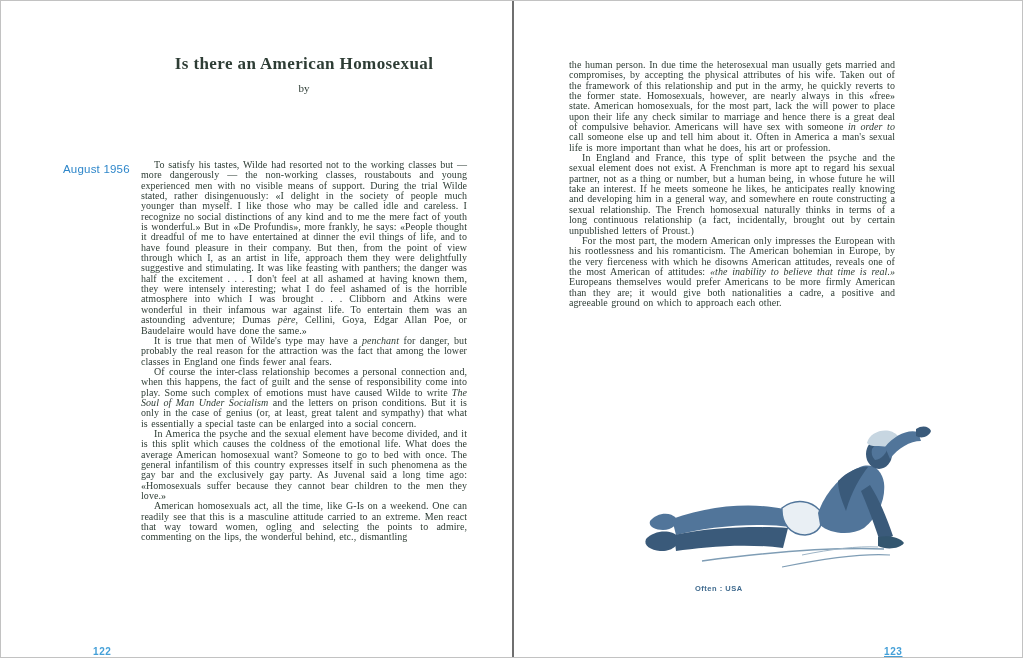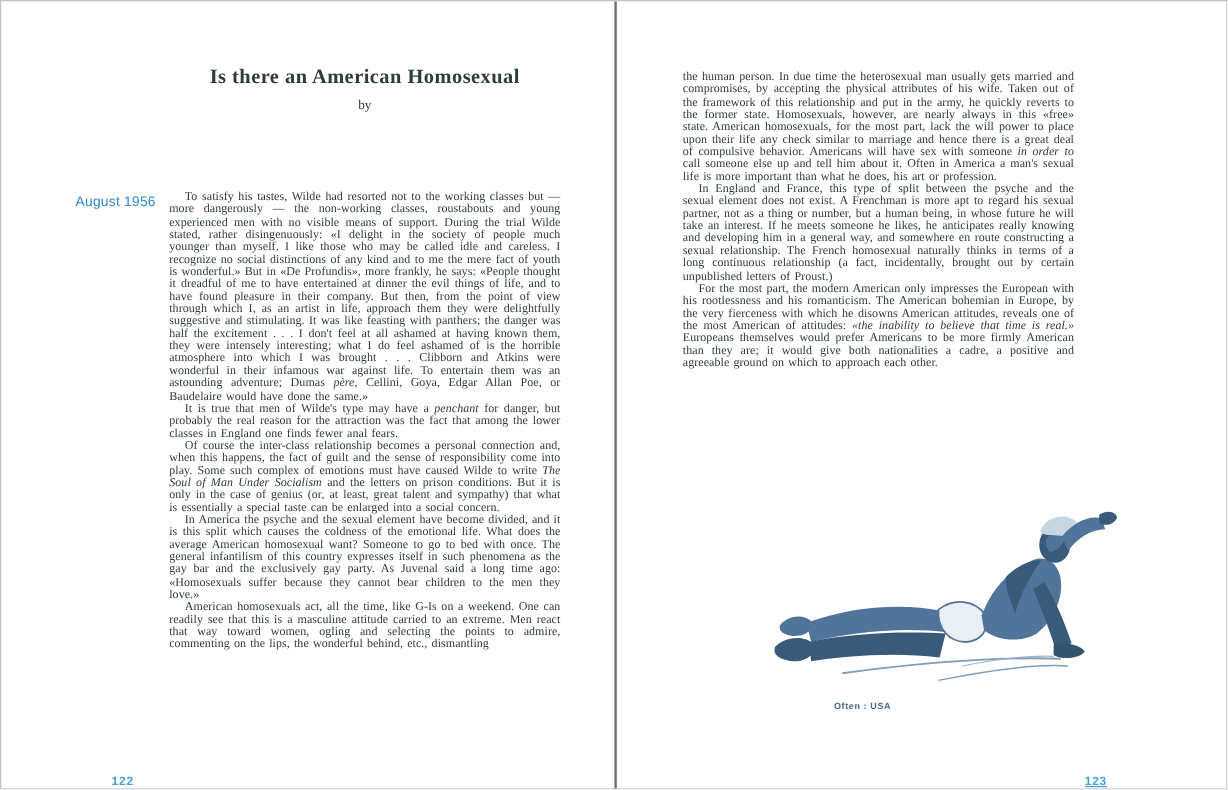--- a/index.html
+++ b/index.html
@@ -50,21 +50,21 @@
   .bodycol.continuation p:first-child{text-indent:0;}
   .left-body{left:140px;top:159px;}
   .right-body{left:55px;top:59px;}
 
   .pagenum{
     position:absolute;top:617px;
     font-family:"Liberation Sans",sans-serif;
     font-weight:700;font-size:10px;color:#45a0d8;letter-spacing:.6px;margin-top:28px;
   }
   .pagenum-left{left:92px;}
-  .pagenum-right{left:390px;text-decoration:underline;}
+  .pagenum-right{left:370px;text-decoration:underline;}
 
   .illustration{position:absolute;left:118px;top:420px;width:320px;height:162px;}
   .illus-caption{
     position:absolute;left:181px;top:583px;
     font-family:"Liberation Sans",sans-serif;
     font-weight:700;font-size:7.5px;color:#3f6a8e;letter-spacing:.5px;
   }
 </style>
 </head>
 <body>

